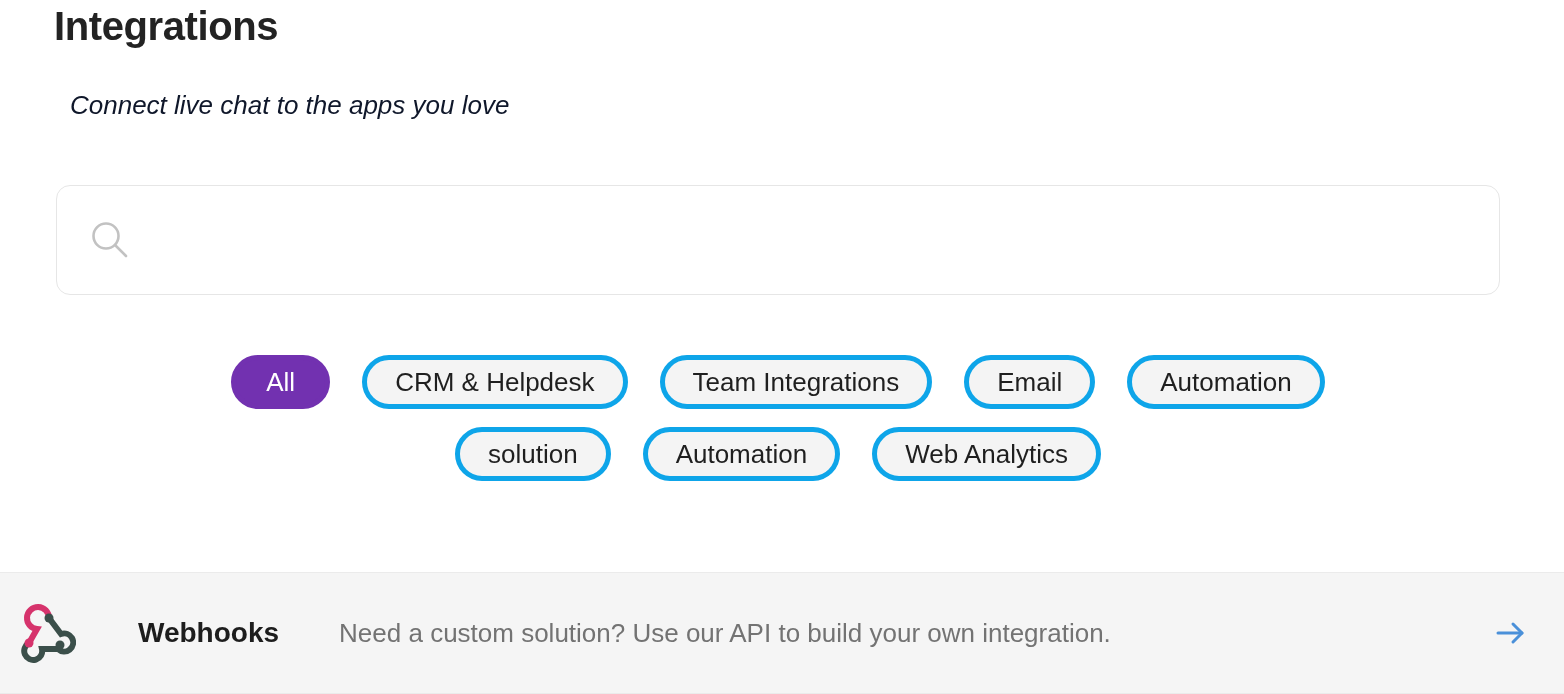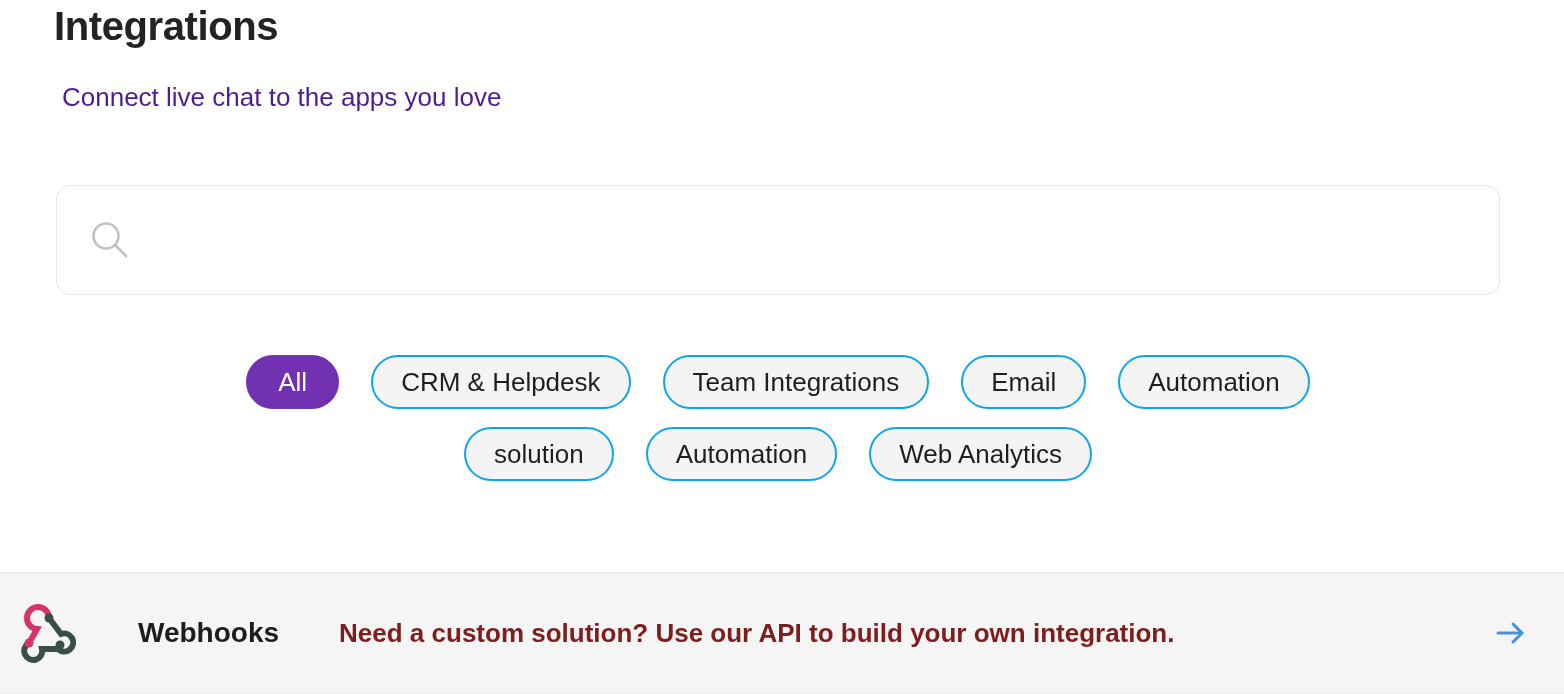--- a/index.html
+++ b/index.html
@@ -34,24 +34,25 @@
     font-weight: bold;
     color: #232323;
     letter-spacing: -0.4px;
     line-height: 1.1;
     margin: 0;
     padding-top: 4px;
   }
   .page-subtitle {
     font-size: 26px;
     font-weight: normal;
-    color: #4c1d95;
-    margin: 8px;
+    color: #0f172a;
+    margin: 16px;
     padding-top: 26px;
     line-height: 1.2;
+    font-style: italic;
   }
 
   
   .search-wrap {
     position: absolute;
     left: 56px;
     top: 185px;
     width: 1444px;
     height: 110px;
     box-sizing: border-box;
@@ -100,21 +101,21 @@
   .pill {
     display: inline-flex;
     align-items: center;
     justify-content: center;
     height: 54px;
     padding: 0 28px;
     border-radius: 27px;
     font-size: 26px;
     line-height: 1;
     background: #f4f4f4;
-    border: 2px solid #0ea5e9;
+    border: 5px solid #0ea5e9;
     color: #1f1f1f;
     box-sizing: border-box;
     white-space: nowrap;
     cursor: pointer;
     font-family: "Liberation Sans", "DejaVu Sans", sans-serif;
   }
   .pill.active {
     background: #7231b0;
     border-color: #7231b0;
     color: #ffffff;
@@ -147,23 +148,22 @@
   .webhooks-name {
     margin-left: 30px;
     font-size: 28px;
     font-weight: bold;
     color: #1d1d1d;
     white-space: nowrap;
   }
   .webhooks-desc {
     margin-left: 28px;
     font-size: 26px;
-    color: #7f1d1d;
+    color: #737373;
     white-space: nowrap;
-    font-weight: bold;
   }
   .webhooks-arrow {
     margin-left: auto;
     margin-right: 36px;
     width: 34px;
     height: 34px;
     flex: 0 0 auto;
     display: block;
   }
 </style>

